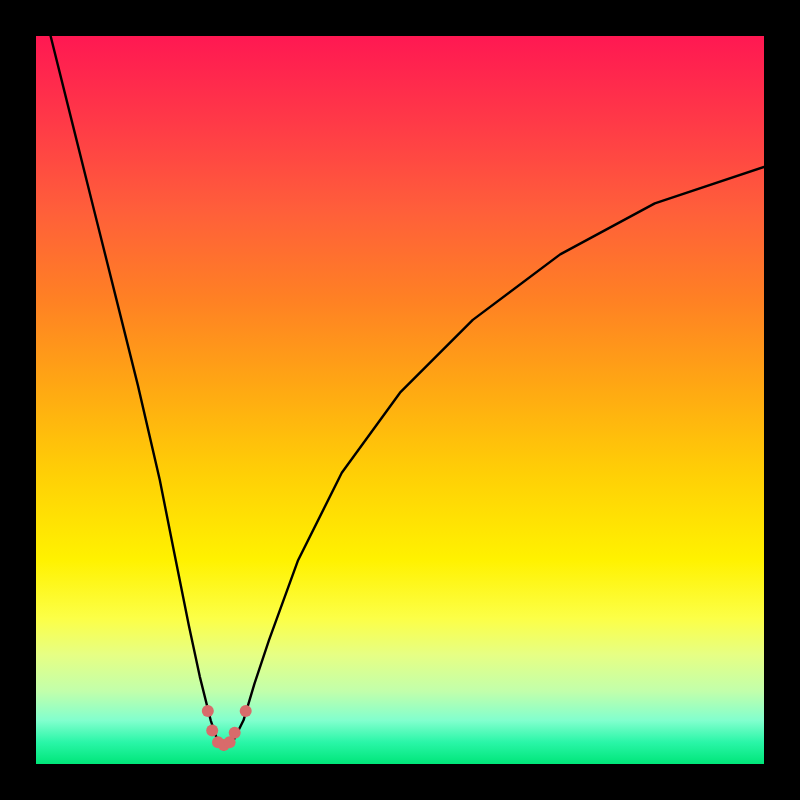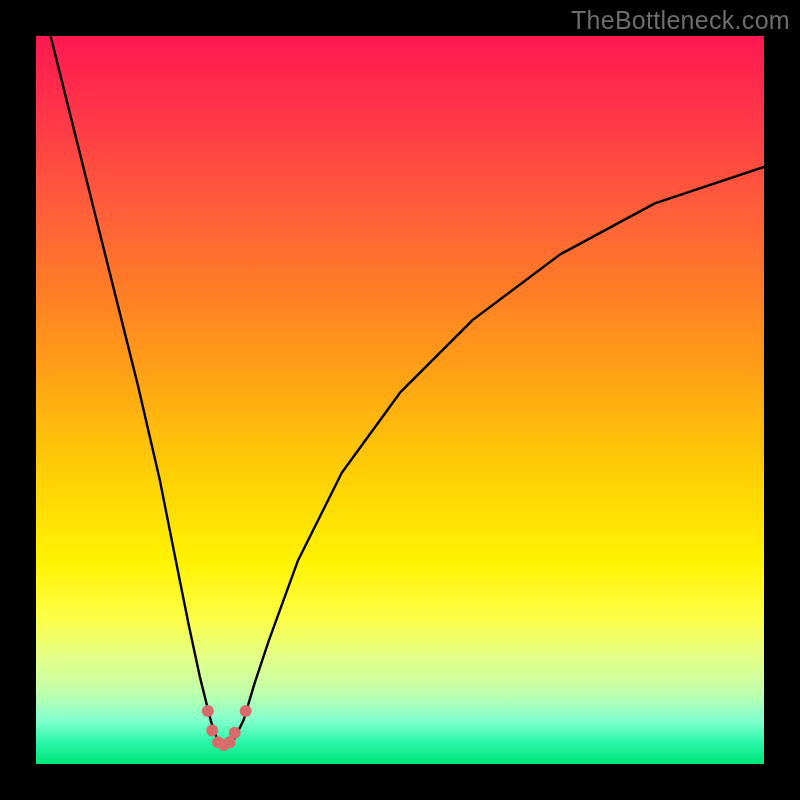--- a/index.html
+++ b/index.html
@@ -70,14 +70,13 @@
           <circle cx="171.8" cy="674.9" r="6" fill="#d86b6b"></circle>
           <circle cx="176.2" cy="694.5" r="6" fill="#d86b6b"></circle>
           <circle cx="182.0" cy="706.2" r="6" fill="#d86b6b"></circle>
           <circle cx="187.8" cy="709.1" r="6" fill="#d86b6b"></circle>
           <circle cx="193.6" cy="706.2" r="6" fill="#d86b6b"></circle>
           <circle cx="198.7" cy="696.7" r="6" fill="#d86b6b"></circle>
           <circle cx="209.7" cy="674.9" r="6" fill="#d86b6b"></circle>
         </g>
     </svg>
   </div>
-  <div class="watermark">TheBottleneck.com</div>
 </div>
 
 </body></html>

